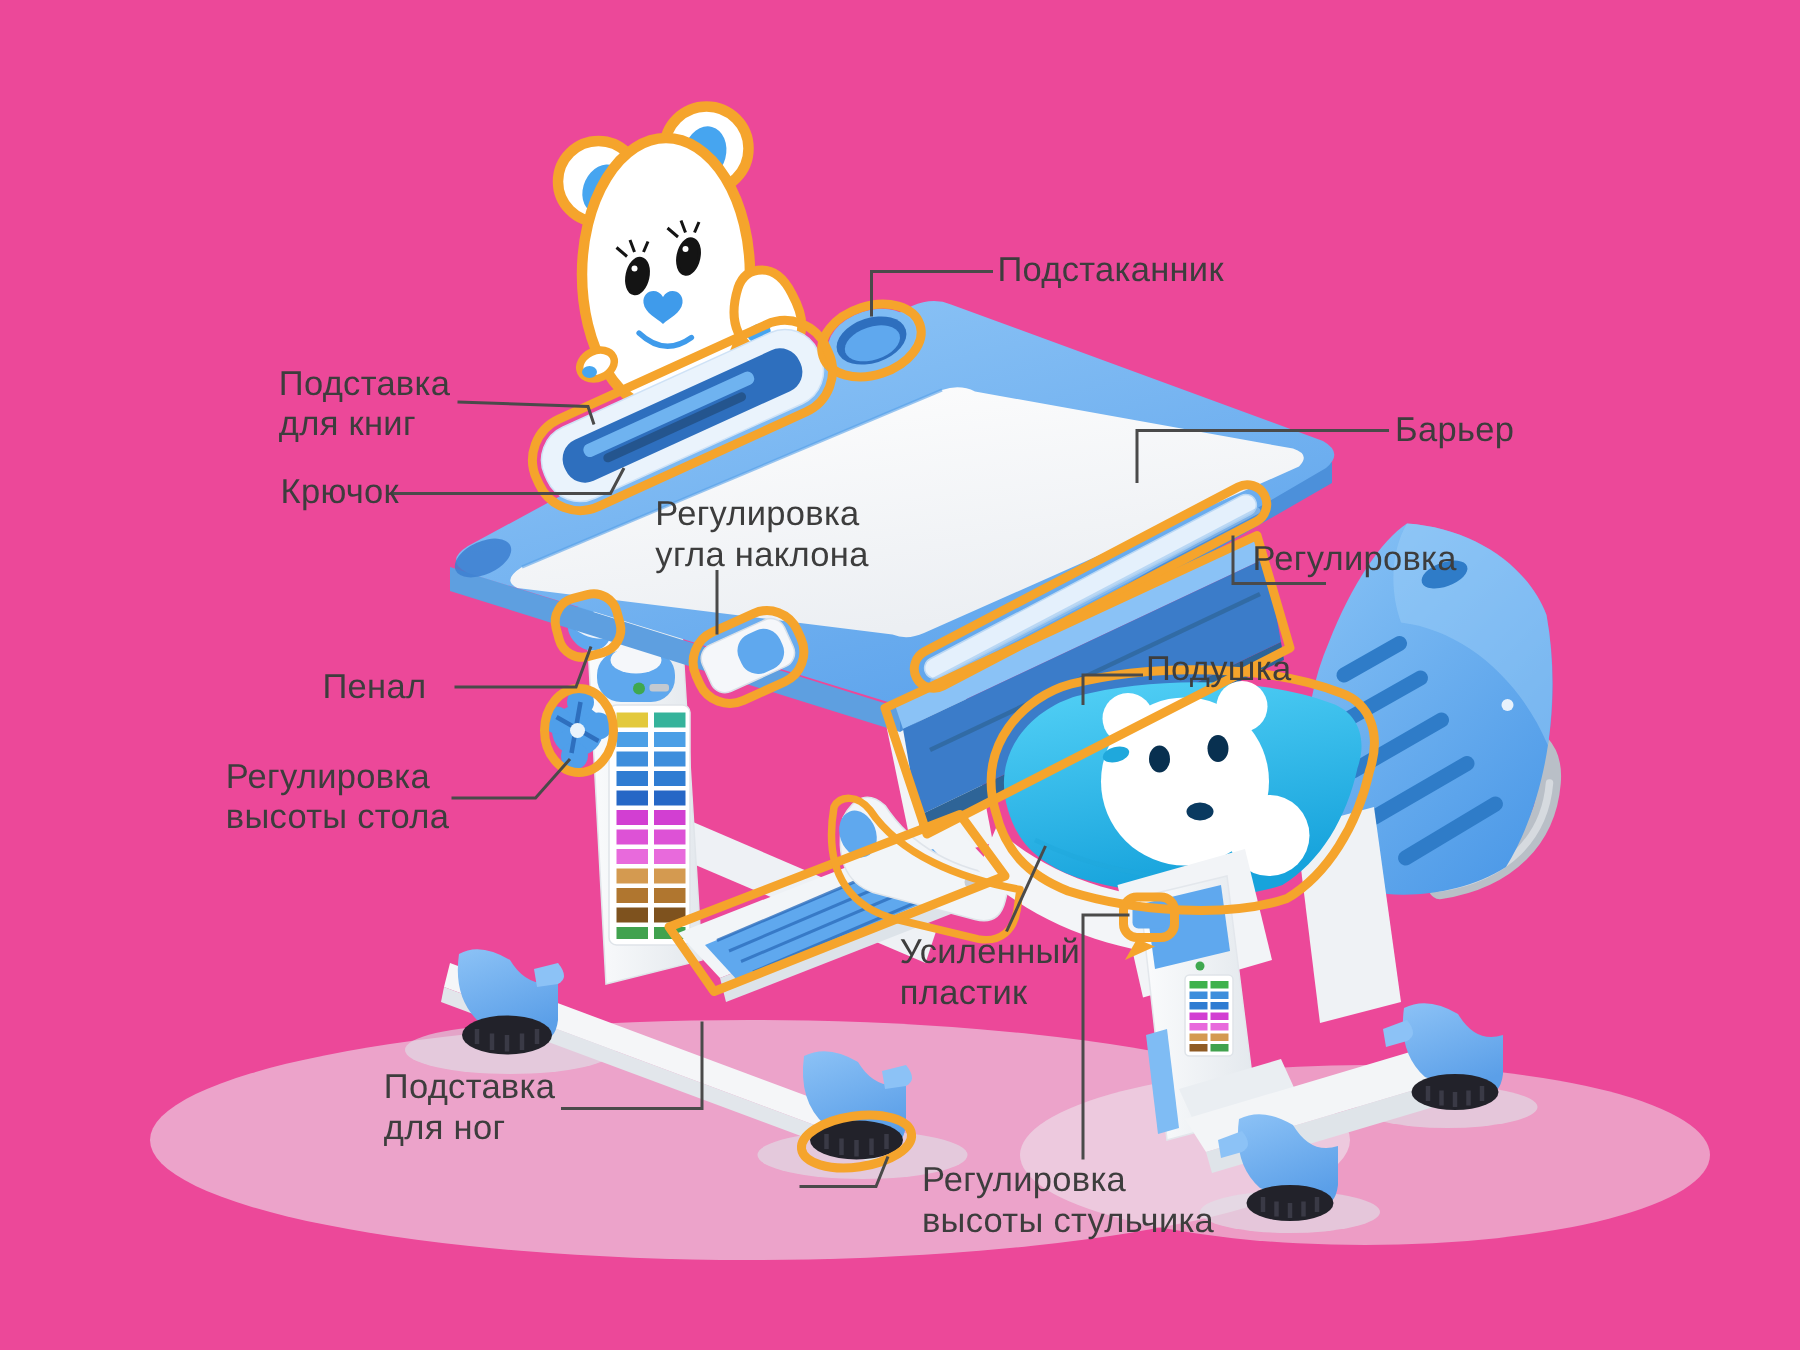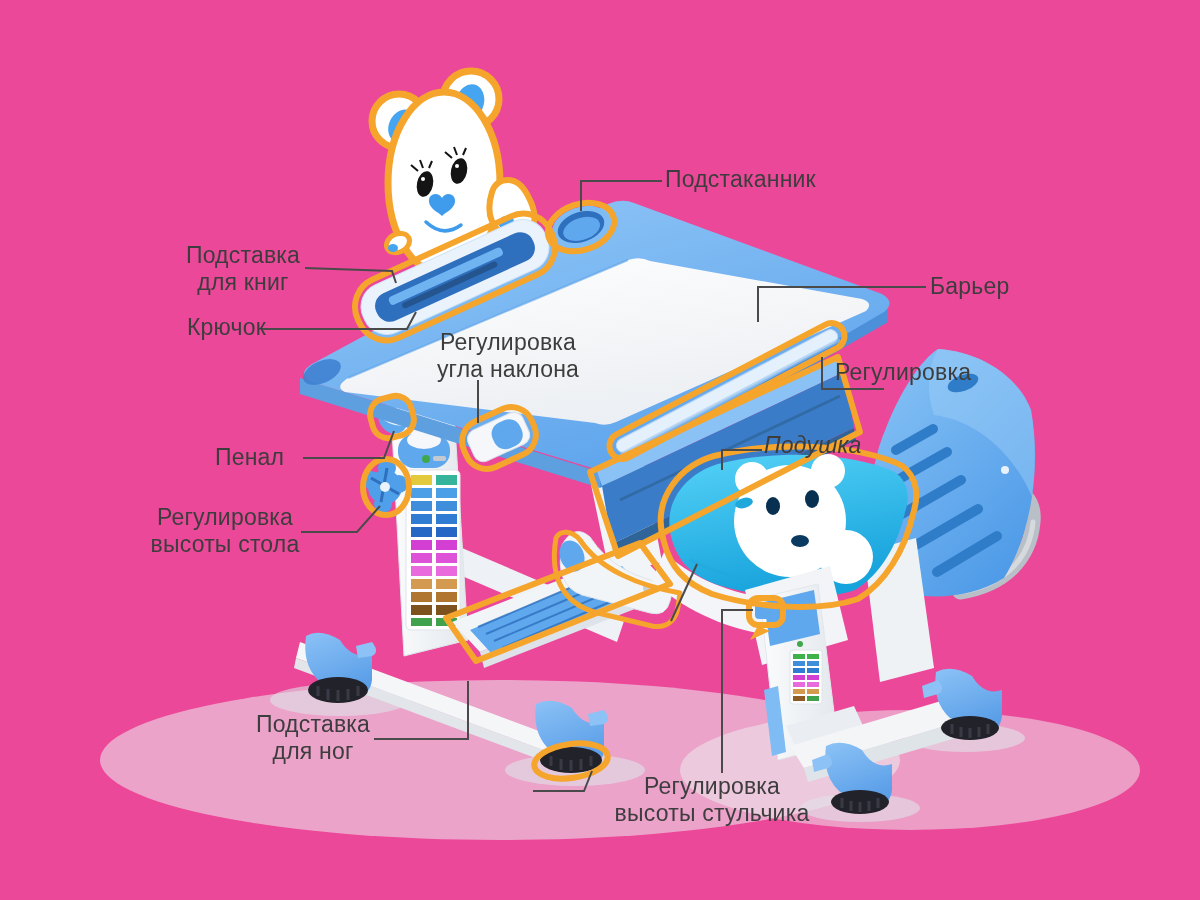--- a/index.html
+++ b/index.html
@@ -1,29 +1,29 @@
 <!DOCTYPE html>
 <html><head>
 <meta charset="utf-8">
 <style>
   html,body{margin:0;padding:0;background:#fff;}
   .stage{position:relative;width:1200px;height:900px;background:#ec4899;overflow:hidden;
          font-family:"Liberation Sans", sans-serif;}
   .art{position:absolute;left:0;top:0;width:1200px;height:900px;}
   .lb{position:absolute;color:#3d3d3d;font-size:23px;line-height:27px;font-weight:400;
       white-space:pre-line;letter-spacing:0.2px;}
-  .lb.center{transform:translateX(-50%);text-align:center;}
+  .lb.center{transform:translateX(-50%);text-align:left;}
   #lb-cup{left:665px;top:166px;}
   #lb-book{left:243px;top:242px;}
   #lb-pencil{left:187px;top:314px;}
   #lb-tilt{left:508px;top:329px;}
   #lb-barrier{left:930px;top:273px;}
   #lb-organizer{left:835px;top:359px;}
   #lb-hook{left:215px;top:444px;}
-  #lb-cushion{left:764px;top:432px;font-style:italic;}
+  #lb-cushion{left:764px;top:432px;}
   #lb-deskheight{left:225px;top:504px;}
   #lb-plastic{left:660px;top:621px;}
   #lb-footrest{left:313px;top:711px;}
   #lb-pads{left:439px;top:768px;}
   #lb-chairheight{left:712px;top:773px;}
 </style>
 </head>
 <body>
 
 <div class="stage">
@@ -346,18 +346,20 @@
 для книг</div>
 <div class="lb" id="lb-pencil">Крючок</div>
 <div class="lb center" id="lb-tilt">Регулировка
 угла наклона</div>
 <div class="lb" id="lb-barrier">Барьер</div>
 <div class="lb" id="lb-organizer">Регулировка</div>
 <div class="lb" id="lb-hook">Пенал</div>
 <div class="lb" id="lb-cushion">Подушка</div>
 <div class="lb center" id="lb-deskheight">Регулировка
 высоты стола</div>
+<div class="lb center" id="lb-plastic">Усиленный
+пластик</div>
 <div class="lb center" id="lb-footrest">Подставка
 для ног</div>
 <div class="lb center" id="lb-chairheight">Регулировка
 высоты стульчика</div>
 
 </div>
 
 </body></html>

